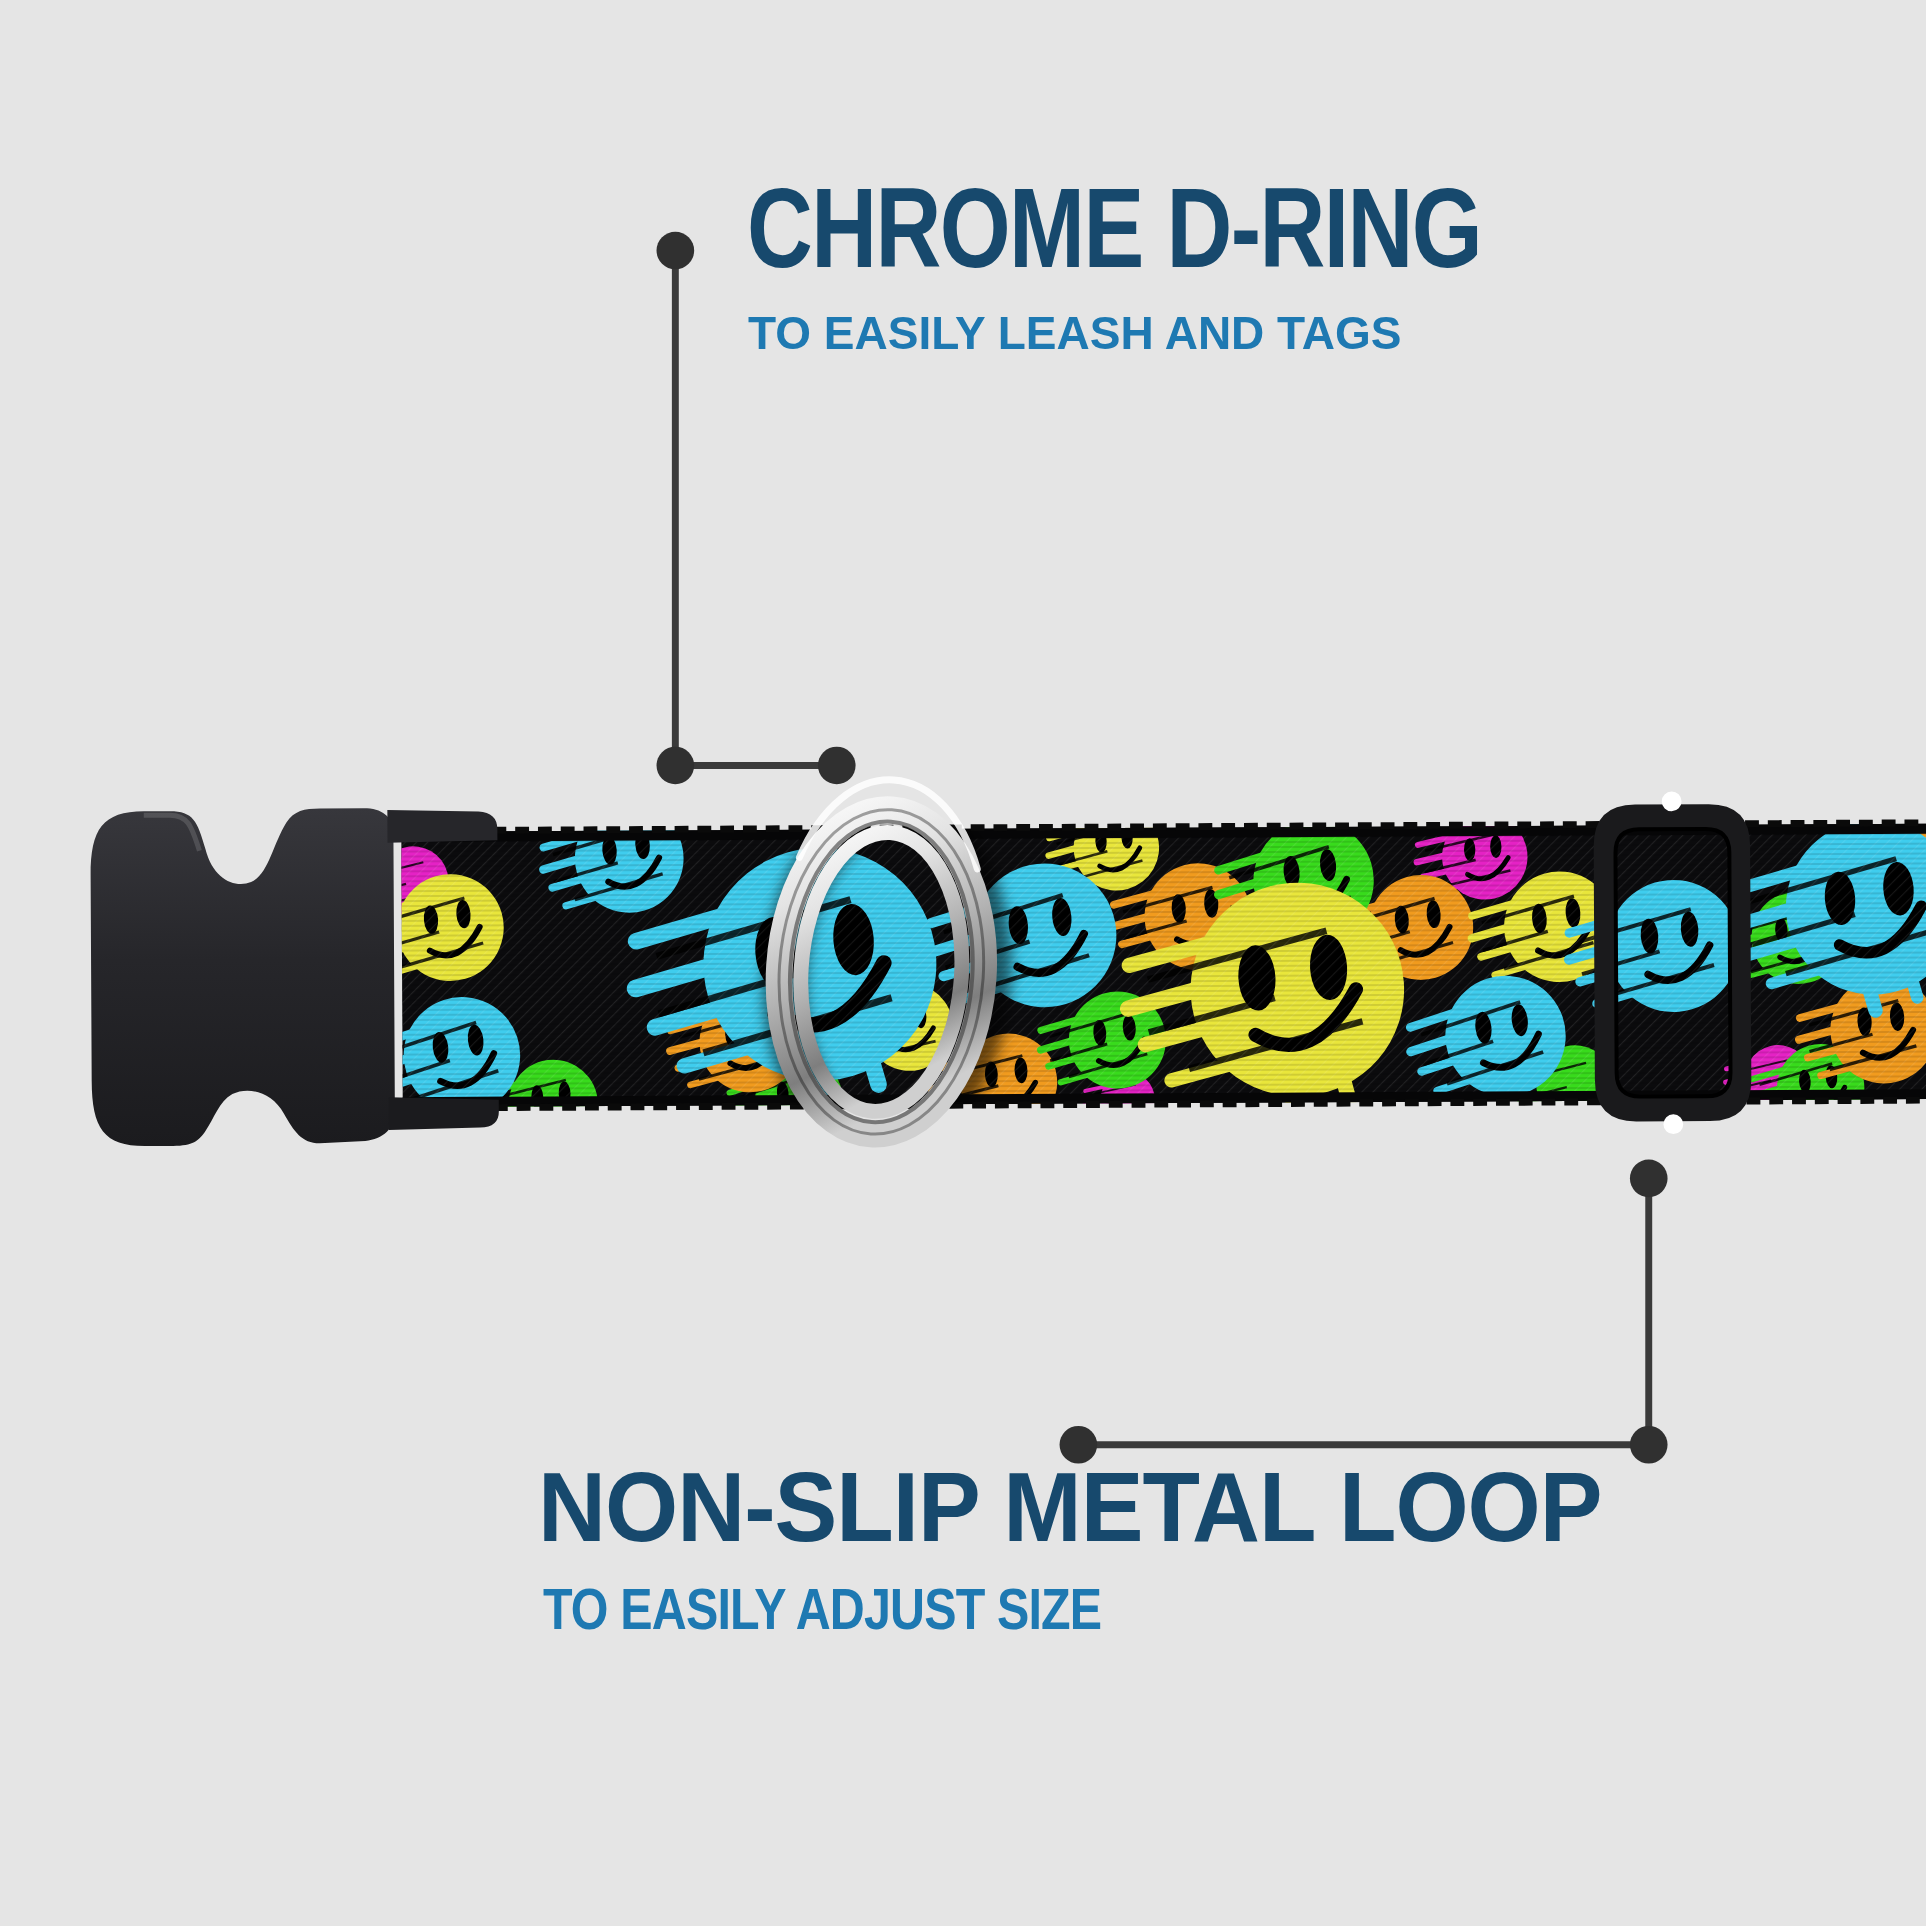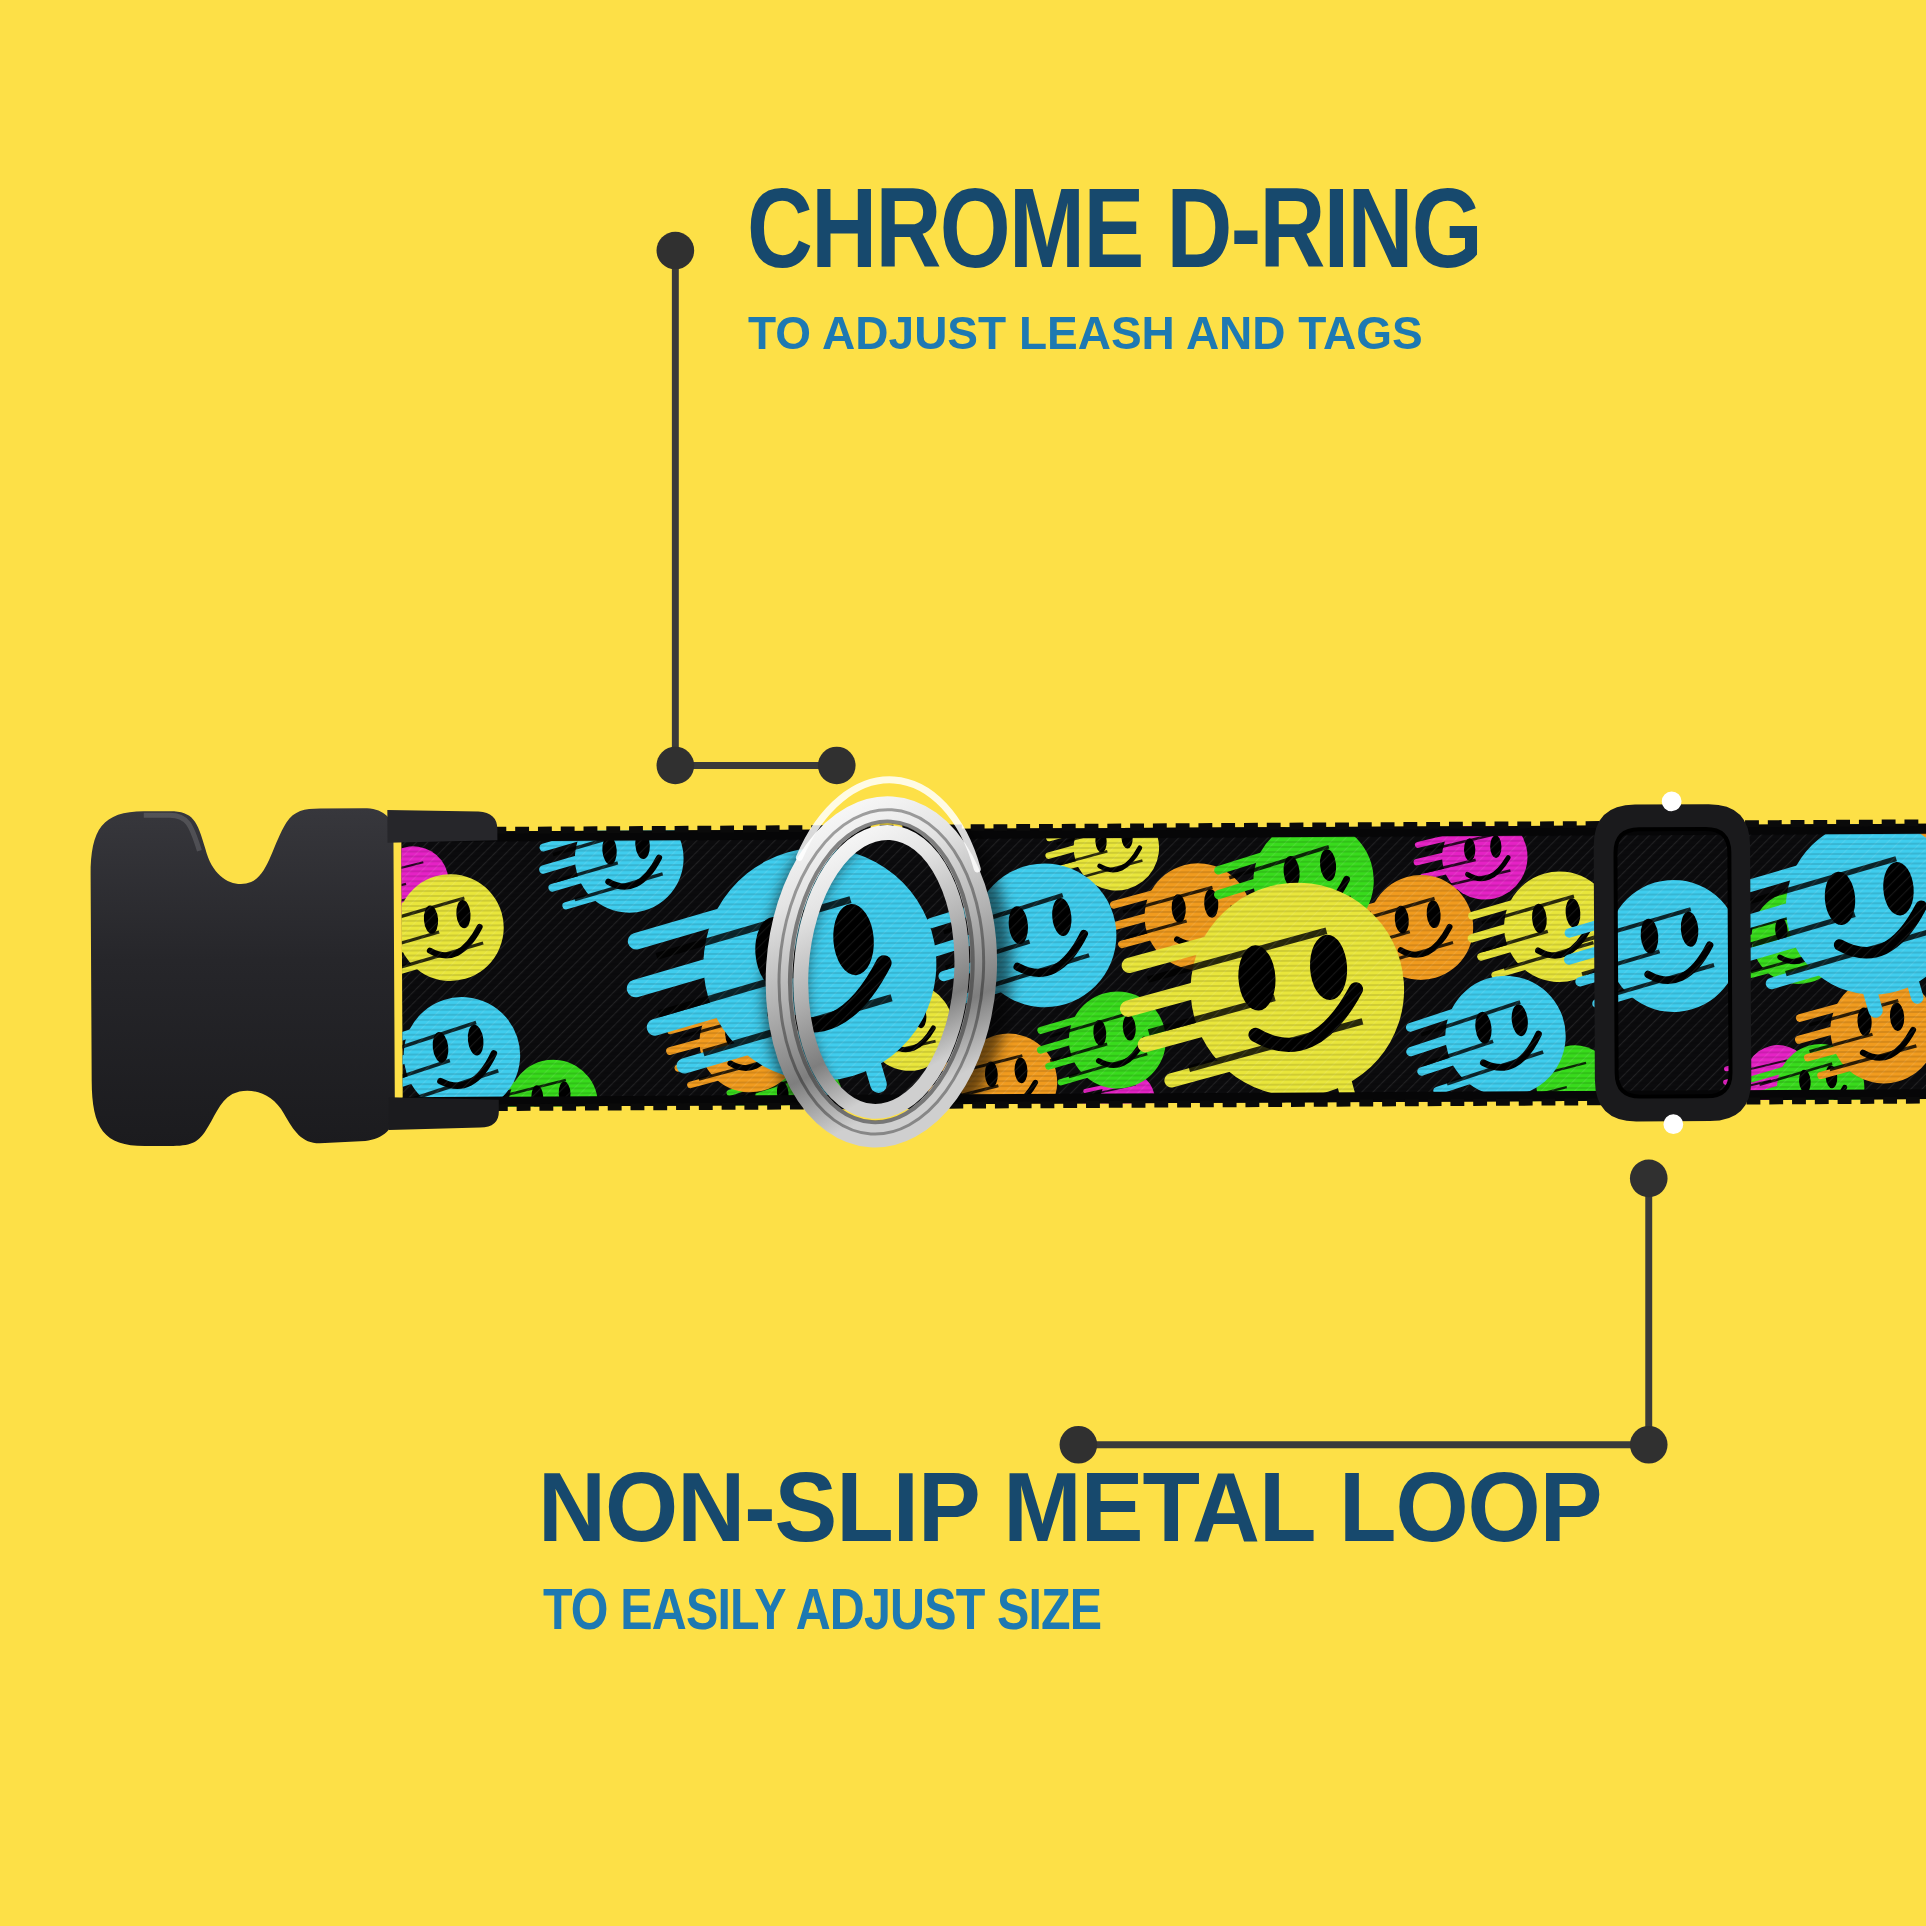--- a/index.html
+++ b/index.html
@@ -1,19 +1,19 @@
 <!DOCTYPE html>
 <html><head>
 <meta charset="utf-8">
 <style>
   html,body{margin:0;padding:0;background:#ffffff;}
   .stage{
     position:relative;
     width:1927px;height:1927px;
-    background:#fde047;
+    background:#e5e5e5;
     font-family:"Liberation Sans",sans-serif;
     overflow:hidden;
   }
   .stage svg{position:absolute;left:0;top:0;}
   .callout-text{position:absolute;line-height:1;white-space:nowrap;font-weight:700;transform-origin:left top;}
   .t-top-title   {left:747px;top:171px;font-size:114px;letter-spacing:-2px;transform:scaleX(0.80);}
   .t-top-sub     {left:748px;top:310px;font-size:46px; letter-spacing:0px; transform:scaleX(1.00);}
   .t-bot-title   {left:538px;top:1457px;font-size:99px;letter-spacing:-1px;transform:scaleX(0.95);}
   .t-bot-sub     {left:543px;top:1581px;font-size:57px; letter-spacing:-1px;transform:scaleX(0.85);}
 </style>
@@ -487,17 +487,17 @@
     <g>
       <line x1="1665" y1="1190" x2="1665" y2="1459" stroke-width="7" stroke="#3a3a3a"></line>
       <line x1="1089" y1="1459" x2="1665" y2="1459" stroke-width="7" stroke="#3a3a3a"></line>
       <circle cx="1665" cy="1190" r="19" fill="#303030"></circle>
       <circle cx="1665" cy="1459" r="19" fill="#303030"></circle>
       <circle cx="1089" cy="1459" r="19" fill="#303030"></circle>
     </g>
   </svg>
 
   <div class="callout-text t-top-title" style="color: rgb(23, 73, 109);">CHROME D-RING</div>
-  <div class="callout-text t-top-sub" style="color: rgb(30, 121, 178);">TO ADJUST LEASH AND TAGS</div>
+  <div class="callout-text t-top-sub" style="color: rgb(30, 121, 178);">TO EASILY LEASH AND TAGS</div>
   <div class="callout-text t-bot-title" style="color: rgb(23, 73, 109);">NON-SLIP METAL LOOP</div>
   <div class="callout-text t-bot-sub" style="color: rgb(30, 121, 178);">TO EASILY ADJUST SIZE</div>
 </div>
 
 
 </body></html>

